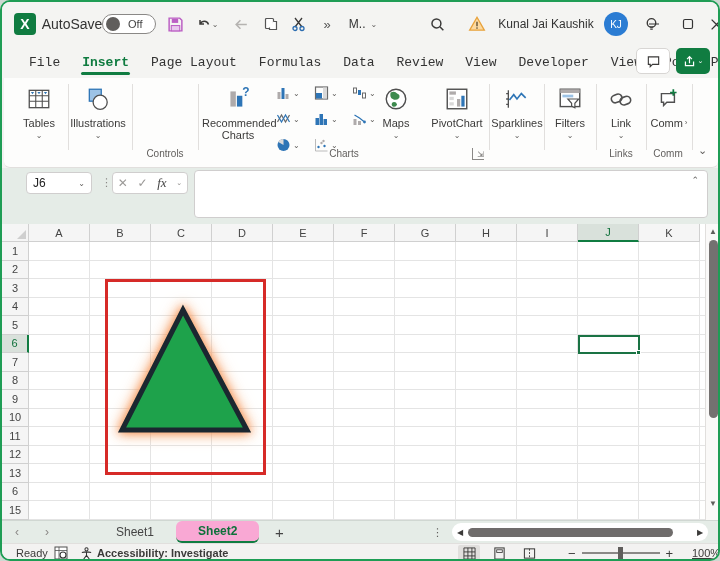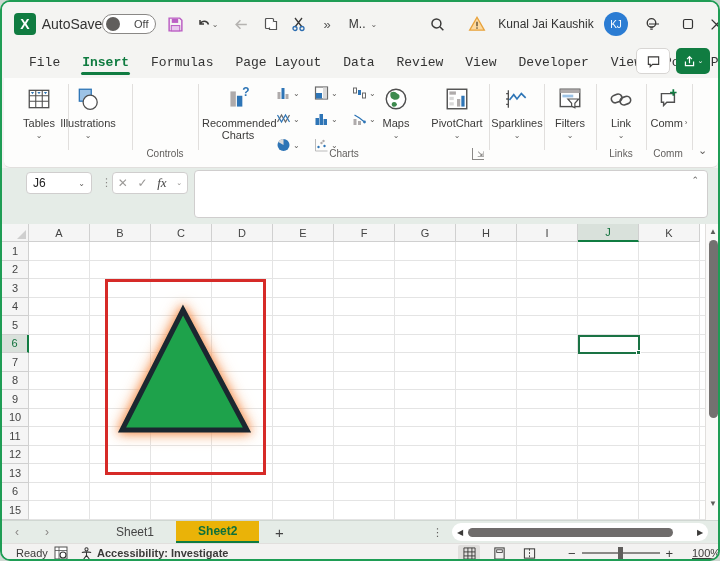--- a/index.html
+++ b/index.html
@@ -9,21 +9,21 @@
 
   
   .titlebar { position:absolute; left:0; top:0; width:100%; height:44px; background:#F4F4F2; }
   .tb-item { position:absolute; top:0; height:44px; display:flex; align-items:center; justify-content:center; color:#333; }
   .excel-logo { left:10px; width:26px; }
   .excel-logo .logo-box { width:22px; height:22px; border-radius:4px; background:#107C41; color:#fff; font-weight:bold; font-size:14px; display:flex; align-items:center; justify-content:center; }
   .autosave-label { left:42px; width:56px; font-size:14px; color:#333; }
   .autosave-toggle { left:98px; width:58px; }
   .toggle-pill { width:54px; height:20px; border:1px solid #8a8886; border-radius:10px; display:flex; align-items:center; background:#fff; }
   .toggle-knob { width:14px; height:14px; border-radius:50%; background:#605e5c; margin-left:3px; }
-  .toggle-text { font-size:11px; color:#444; margin-left:14px; }
+  .toggle-text { font-size:11px; color:#444; margin-left:8px; }
   .qa-btn { width:26px; font-size:14px; color:#444; }
   .save-btn { left:160px; }
   .undo-btn { left:188px; width:34px; }
   .back-btn { left:226px; color:#b5b3b1; }
   .copy-btn { left:256px; }
   .cut-btn  { left:284px; }
   .overflow-btn { left:312px; font-size:13px; color:#555; }
   .more-menu { left:338px; width:46px; font-size:12px; color:#333; }
   .search-btn { left:422px; }
   .warning-ind { left:462px; }
@@ -92,21 +92,21 @@
   .sel-cell .handle { position:absolute; right:-3px; bottom:-3px; width:5px; height:5px; background:#1a7344; border:1px solid #fff; }
   .figure { position:absolute; left:76px; top:37px; width:161px; height:196px; border:3px solid #D62A28; }
   .v-scroll { position:absolute; left:703px; top:222px; width:15px; height:296px; background:#FAF9F8; border-left:1px solid #e1dfdd; }
   .v-scroll .arr { position:absolute; left:0; width:100%; text-align:center; font-size:8px; color:#605e5c; }
   .v-thumb { position:absolute; left:3px; top:16px; width:9px; height:178px; background:#747170; border-radius:5px; }
 
   
   .sheetbar { position:absolute; left:0; top:518px; width:100%; height:23px; background:#E5ECE7; border-top:1px solid #d0d7d2; display:flex; align-items:stretch; }
   .nav-arrow { width:30px; display:flex; align-items:center; justify-content:center; color:#8a8886; font-size:12px; }
   .sheet-tab { padding:0 22px; display:flex; align-items:center; font-size:12px; color:#444; }
-  .sheet-tab.active { background:#eab308; color:#0E703A; font-weight:bold; border-bottom:2px solid #107C41; }
+  .sheet-tab.active { background:#f9a8d4; color:#0E703A; font-weight:bold; border-bottom:2px solid #107C41;border-radius:6px; }
   .add-sheet { width:40px; display:flex; align-items:center; justify-content:center; font-size:15px; color:#444; }
   .sheet-dots { position:absolute; left:430px; top:0; height:23px; display:flex; align-items:center; color:#605e5c; font-size:11px; letter-spacing:1px; }
   .h-scroll { position:absolute; left:450px; top:2px; width:256px; height:18px; background:#fff; border-radius:9px; display:flex; align-items:center; }
   .h-scroll .arr { width:16px; text-align:center; font-size:8px; color:#3b3a39; }
   .h-thumb { height:9px; width:205px; background:#6f6c6b; border-radius:5px; }
 
   
   .statusbar { position:absolute; left:0; top:541px; width:100%; height:18px; background:#F3F2F1; border-top:1px solid #e1dfdd; font-size:11px; color:#3b3a39; }
   .sb-item { position:absolute; top:0; height:18px; display:flex; align-items:center; }
   .sb-ready { left:14px; }
@@ -209,22 +209,22 @@
     <div class="tb-item win-ctl close-btn">
       <svg width="13" height="13" viewBox="0 0 12 12">
           <path d="M1.5 1.5 L10.5 10.5 M10.5 1.5 L1.5 10.5" stroke="#333" stroke-width="1.2"></path>
         </svg>
     </div>
   </div>
 
   <div class="ribbon-tabs">
       <div class="rtab">File</div>
       <div class="rtab active">Insert</div>
+      <div class="rtab">Page Layout</div>
       <div class="rtab">Formulas</div>
-      <div class="rtab">Page Layout</div>
       <div class="rtab">Data</div>
       <div class="rtab">Review</div>
       <div class="rtab">View</div>
       <div class="rtab">Developer</div>
       <div class="rtab">View</div>
       <div class="rtab">Power Pivot</div>
     </div>
   <div class="tab-right">
     <div class="comment-btn">
       <svg width="15" height="15" viewBox="0 0 16 16">
@@ -255,21 +255,21 @@
         <svg width="26" height="26" viewBox="0 0 24 24">
             <rect x="3" y="4" width="18" height="16" fill="#fff" stroke="#505050" stroke-width="1.2"></rect>
             <path d="M3 9 H21 M3 14 H21 M9 4 V20 M15 4 V20" stroke="#505050" stroke-width="1"></path>
             <path d="M4.5 5.5 l3 0 l-1.5 2 z M10.5 5.5 l3 0 l-1.5 2 z M16.5 5.5 l3 0 l-1.5 2 z" fill="#2E75B6"></path>
           </svg>
       </div>
       <div class="lbl">Tables</div>
       <div class="chev">⌄</div>
     </div>
 
-    <div class="rb-btn" style="left:54px;width:60px">
+    <div class="rb-btn" style="left:64px;width:60px">
       <div class="ic">
         <svg width="26" height="26" viewBox="0 0 24 24">
             <rect x="4" y="3" width="11" height="11" fill="#9DC3E6" stroke="#2E75B6" stroke-width="1.2"></rect>
             <circle cx="14" cy="15" r="6.5" fill="#fff" stroke="#505050" stroke-width="1.2"></circle>
           </svg>
       </div>
       <div class="lbl">Illustrations</div>
       <div class="chev">⌄</div>
     </div>
 

